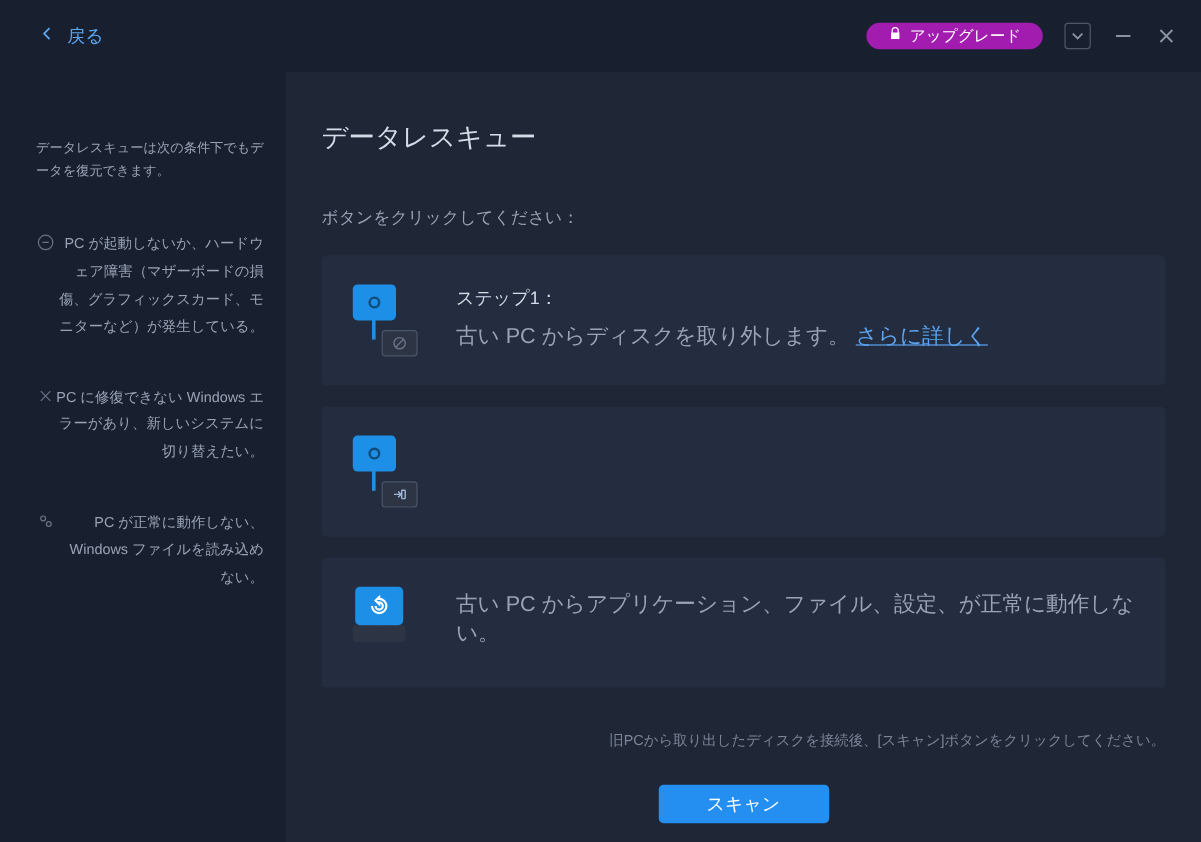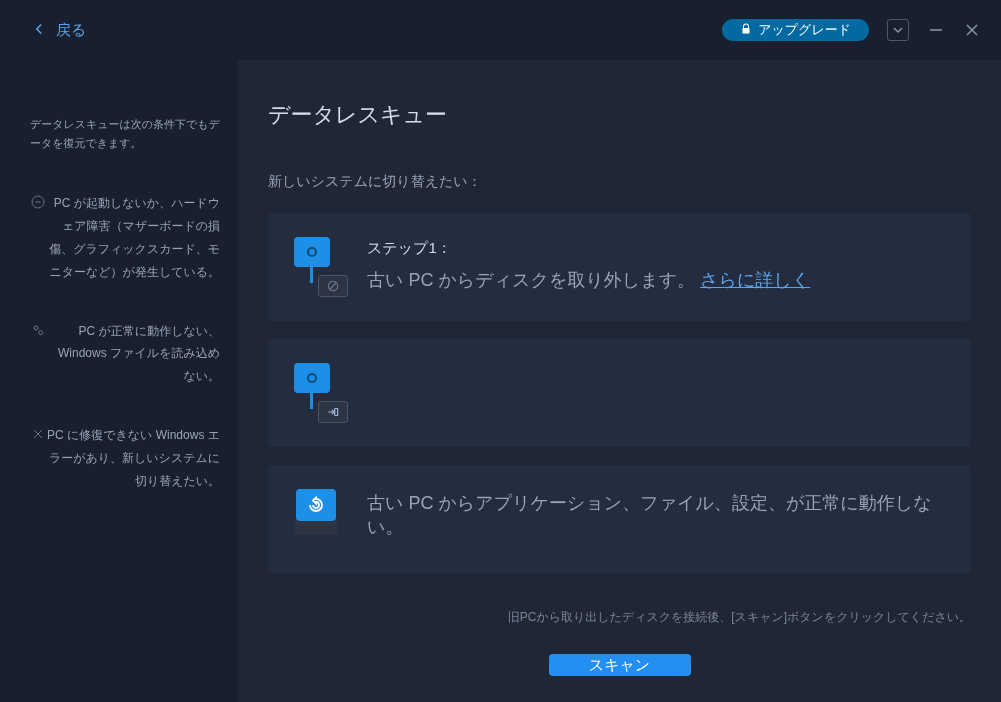--- a/index.html
+++ b/index.html
@@ -26,30 +26,31 @@
       font-size: 15px;
       cursor: pointer;
     }
     .back-arrow svg { width: 18px; height: 18px; }
     .titlebar-right {
       display: flex;
       align-items: center;
       gap: 18px;
     }
     .upgrade-btn {
-      background: #0369a1;
+      background: #a21caf;
       color: #fff;
       border: none;
       border-radius: 16px;
       padding: 2px 18px;
       font-size: 13px;
       display: flex;
       align-items: center;
       gap: 6px;
       cursor: pointer;
+      font-family: Liberation Serif, serif;
     }
     .dropdown-box {
       width: 22px;
       height: 22px;
       border: 1px solid #4f5866;
       border-radius: 3px;
       display: flex;
       align-items: center;
       justify-content: center;
       cursor: pointer;
@@ -100,21 +101,21 @@
       font-size: 14px;
       color: #9aa3b5;
       margin-bottom: 22px;
     }
     .step-card {
       background: #242d3f;
       border-radius: 4px;
       padding: 24px 26px;
       margin-bottom: 18px;
       display: flex;
-      gap: 17px;
+      gap: 30px;
       align-items: flex-start;
     }
     .step-icon {
       width: 56px;
       height: 60px;
       flex-shrink: 0;
       position: relative;
     }
     .step-body { padding-top: 2px; }
     .step-title {
@@ -137,21 +138,21 @@
       color: #7c8596;
       margin-top: 36px;
     }
     .scan-btn {
       display: block;
       margin: 28px auto 0;
       background: #248ff0;
       color: #fff;
       border: none;
       width: 142px;
-      height: 22px;
+      height: 32px;
       border-radius: 4px;
       font-size: 15px;
       cursor: pointer;
     }
     
     .disk-blue {
       width: 36px; height: 30px; background: #1d8fe6; border-radius: 4px;
       position: absolute; top: 0; left: 0;
       display:flex; align-items:center; justify-content:center;
     }
@@ -237,40 +238,40 @@
             <circle cx="12" cy="12" r="9"></circle>
             <path d="M8 12h8"></path>
           </svg>
       </div>
       <div>PC が起動しないか、ハードウェア障害（マザーボードの損傷、グラフィックスカード、モニターなど）が発生している。</div>
     </div>
 
     <div class="sidebar-item">
       <div class="sicon">
         <svg viewBox="0 0 24 24" fill="none" stroke="#6a7386" stroke-width="1.5">
+            <path d="M6 18L18 6M6 6l12 12"></path>
+          </svg>
+      </div>
+      <div>PC に修復できない Windows エラーがあり、新しいシステムに切り替えたい。</div>
+    </div>
+
+    <div class="sidebar-item">
+      <div class="sicon">
+        <svg viewBox="0 0 24 24" fill="none" stroke="#6a7386" stroke-width="1.5">
             <circle cx="9" cy="9" r="3"></circle>
             <circle cx="16" cy="16" r="3"></circle>
           </svg>
       </div>
       <div>PC が正常に動作しない、Windows ファイルを読み込めない。</div>
     </div>
-
-    <div class="sidebar-item">
-      <div class="sicon">
-        <svg viewBox="0 0 24 24" fill="none" stroke="#6a7386" stroke-width="1.5">
-            <path d="M6 18L18 6M6 6l12 12"></path>
-          </svg>
-      </div>
-      <div>PC に修復できない Windows エラーがあり、新しいシステムに切り替えたい。</div>
-    </div>
   </div>
 
   <div class="main">
     <div class="page-title">データレスキュー</div>
-    <div class="subtitle">新しいシステムに切り替えたい：</div>
+    <div class="subtitle">ボタンをクリックしてください：</div>
 
     <div class="step-card">
       <div class="step-icon">
         <div class="disk-blue">
             <div class="hole"></div>
           </div>
         <div class="connector"></div>
         <div class="badge-dark">
           <svg viewBox="0 0 24 24" fill="none" stroke="#6a7386" stroke-width="2">
               <circle cx="12" cy="12" r="8"></circle>

